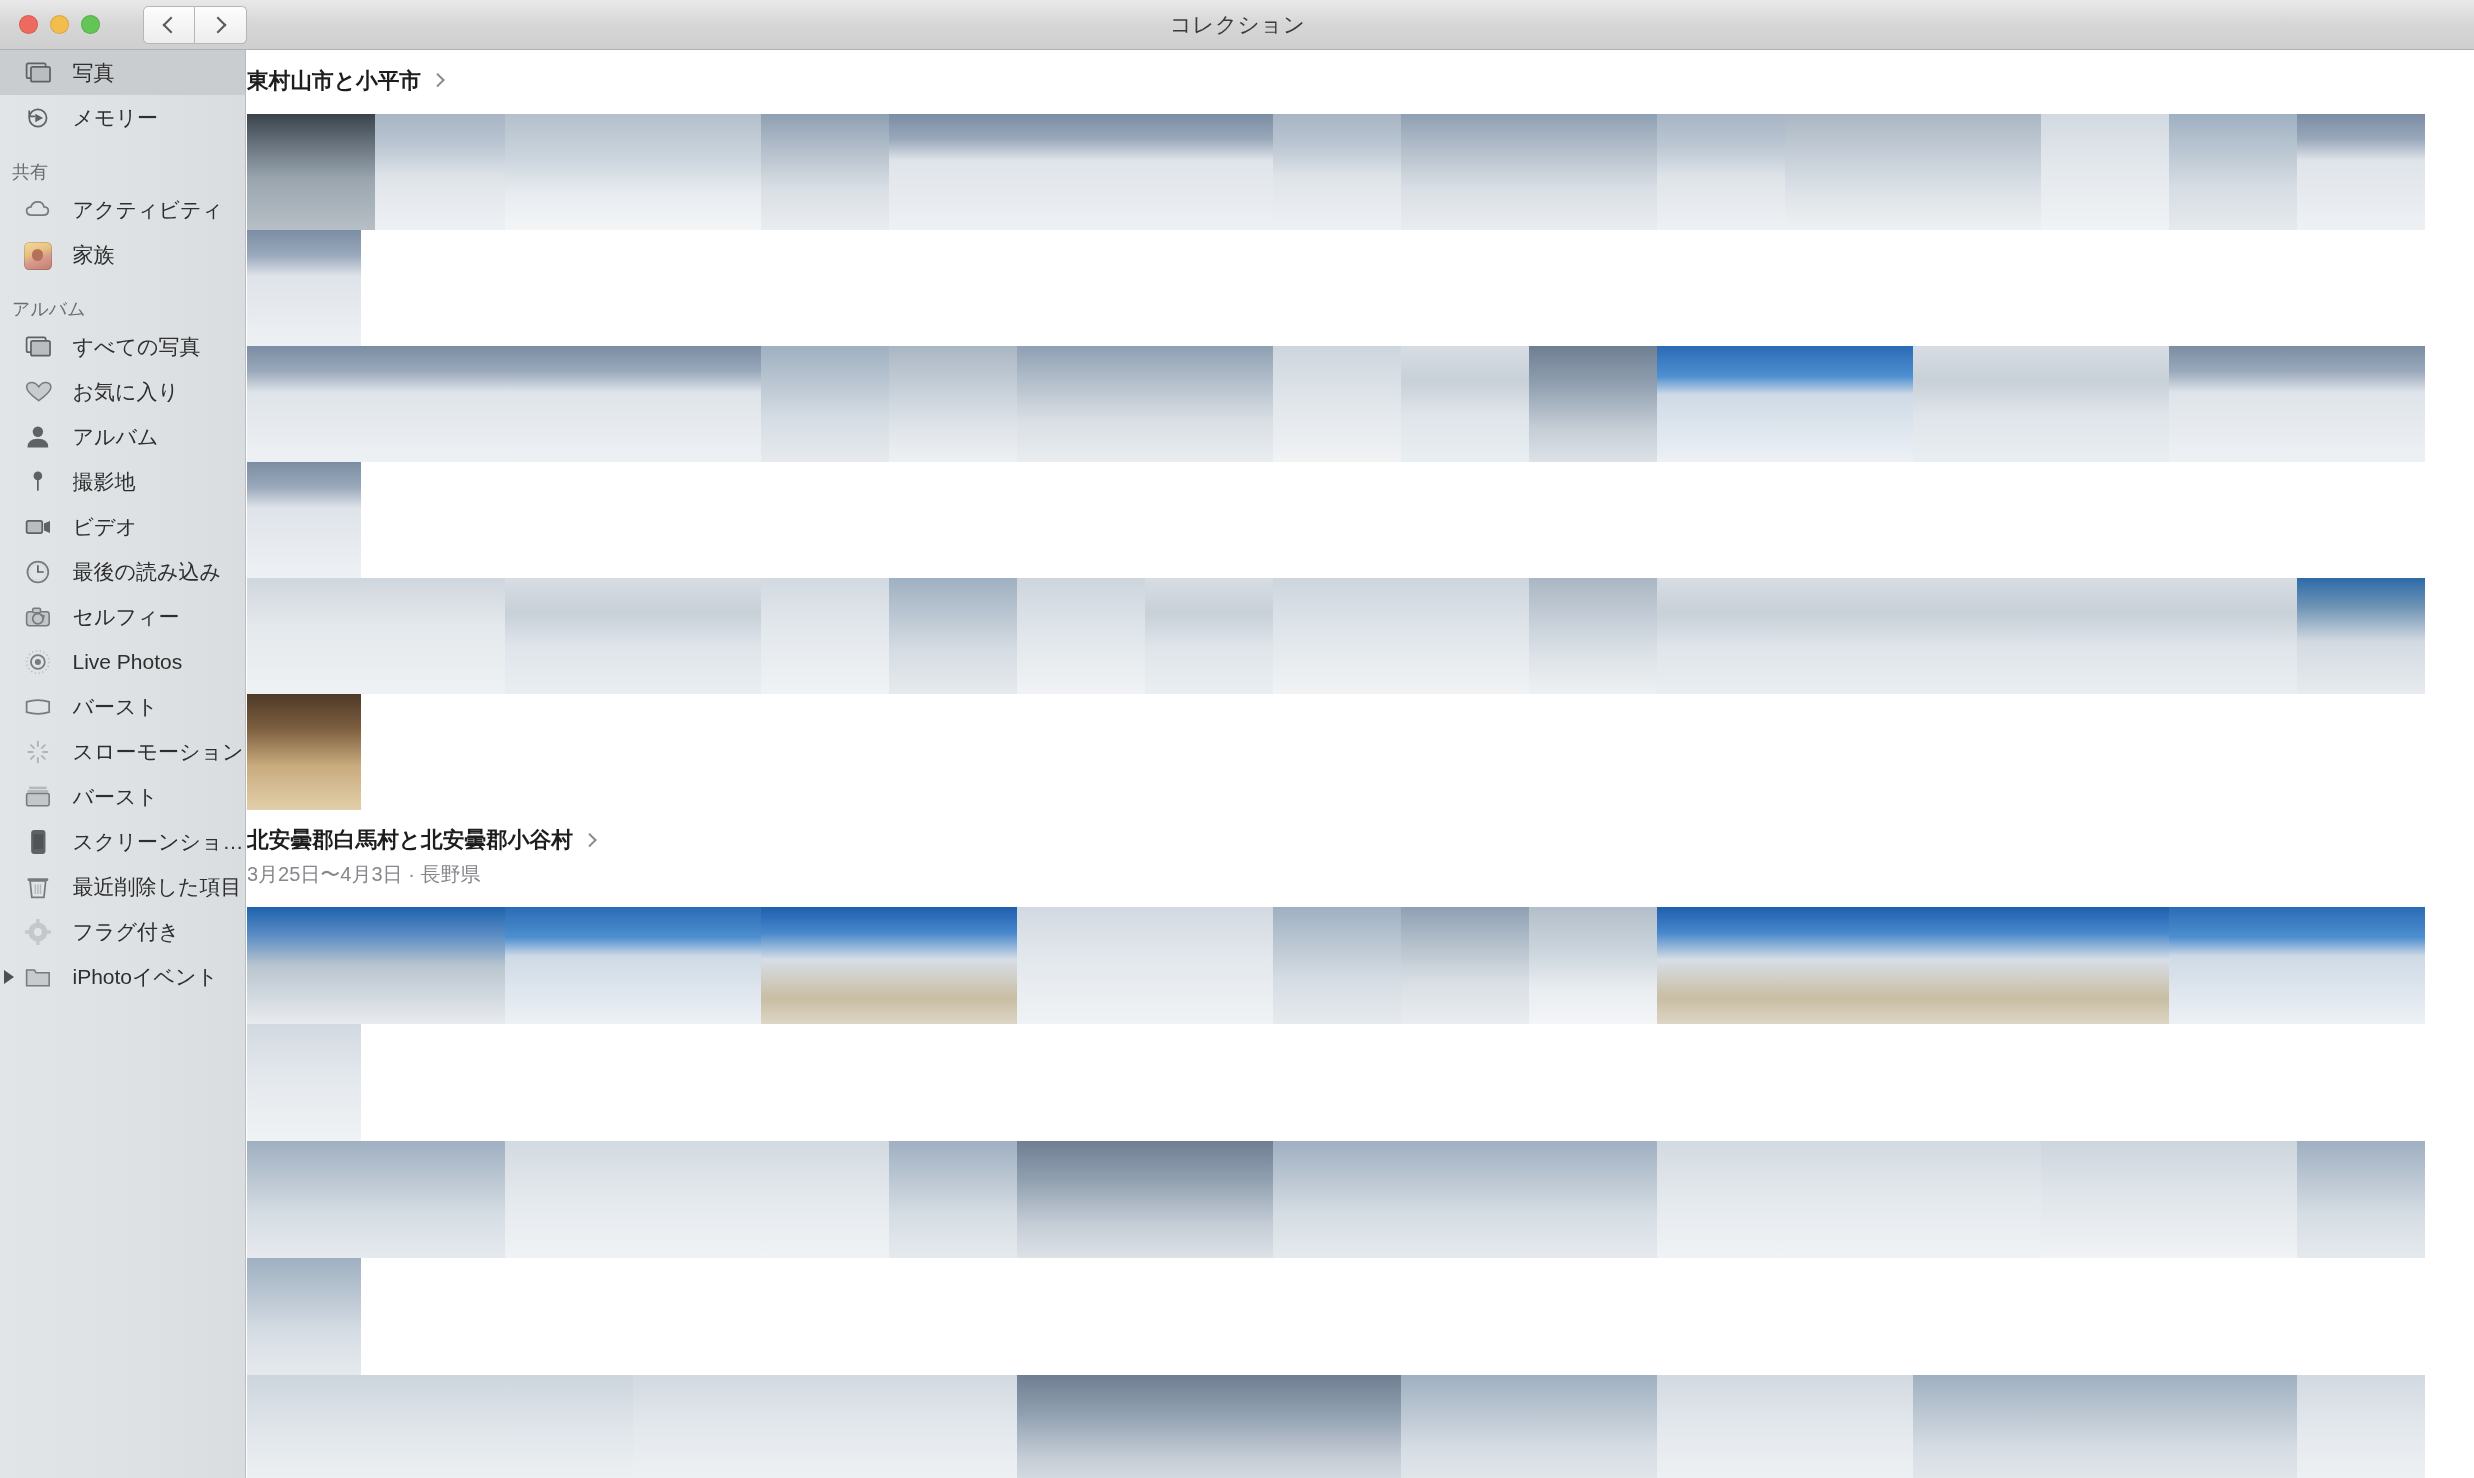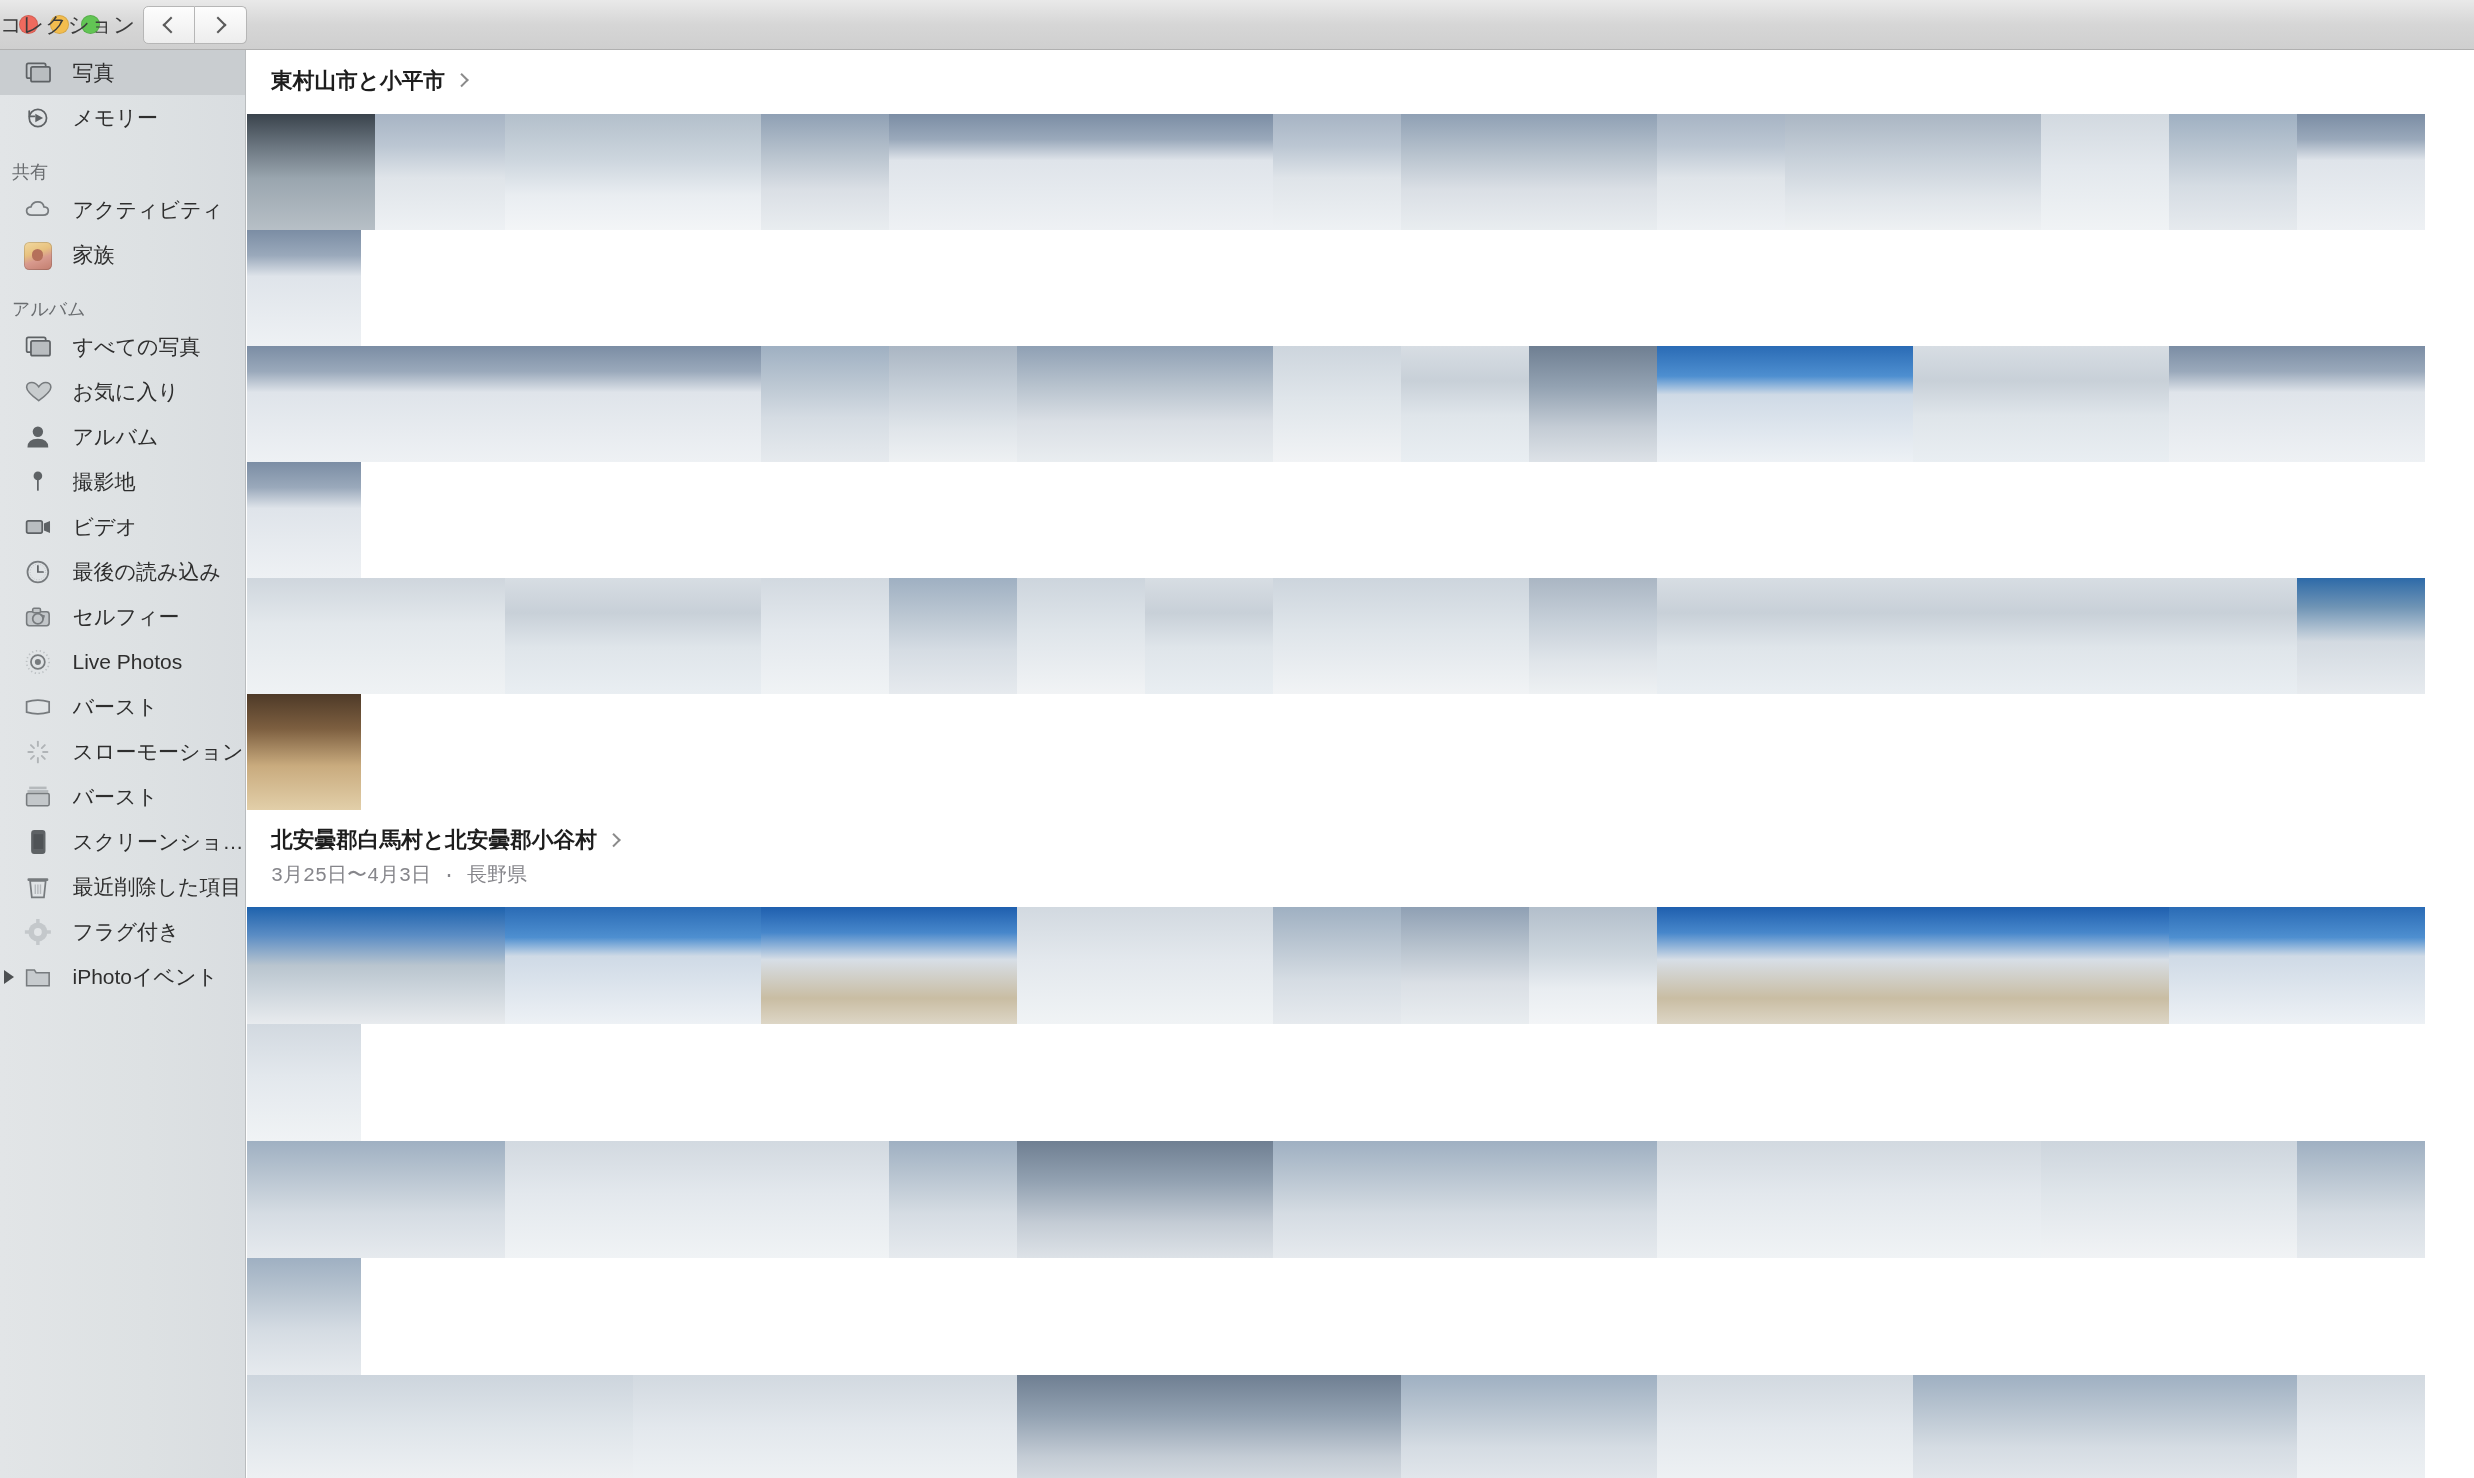--- a/index.html
+++ b/index.html
@@ -35,21 +35,21 @@
     display: flex; align-items: center; justify-content: center;
   }
   .navbtn:first-child { border-radius: 5.2px 0 0 5.2px; }
   .navbtn:last-child  { border-radius: 0 5.2px 5.2px 0; border-left: none; }
   .chev { width: 12px; height: 12px; border-top: 2.6px solid #5a5a5a; border-right: 2.6px solid #5a5a5a; }
   .chev.left  { transform: rotate(-135deg); margin-left: 4.3px; }
   .chev.right { transform: rotate(45deg); margin-right: 4.3px; }
 
   .win-title {
     position: absolute; left: 0; right: 0; top: 10.4px;
-    text-align: left;
+    text-align: center;
     font-size: 21.7px; color: #3b3b3b;
     letter-spacing: 0.4px;
   }
 
   .tb-right {
     position: absolute; right: 17.3px; top: 7px;
     display: flex; align-items: center; gap: 10.4px;
   }
   .tb-btn {
     width: 50px; height: 36px; border-radius: 5.2px;
@@ -115,21 +115,21 @@
     background:#b5705a;
   }
 
   
   .content {
     position: absolute; top: 50px; left: 247px;
     width: 2228px; height: 1428px;
     background: #ffffff;
     overflow: hidden;
   }
-  .sec-head { padding-left: 24px; padding-top: 15.6px; font-family: Liberation Mono, monospace; }
+  .sec-head { padding-top: 15.6px; }
   .sec-title {
     font-size: 21.7px; font-weight: bold; color: #1d1d1d;
     display: inline-block; vertical-align: middle;
   }
   .sec-arrow {
     display: inline-block; vertical-align: middle;
     margin-left: 12px;
     width: 9.5px; height: 9.5px;
     border-top: 2.6px solid #8b8b8b; border-right: 2.6px solid #8b8b8b;
     transform: rotate(45deg);

